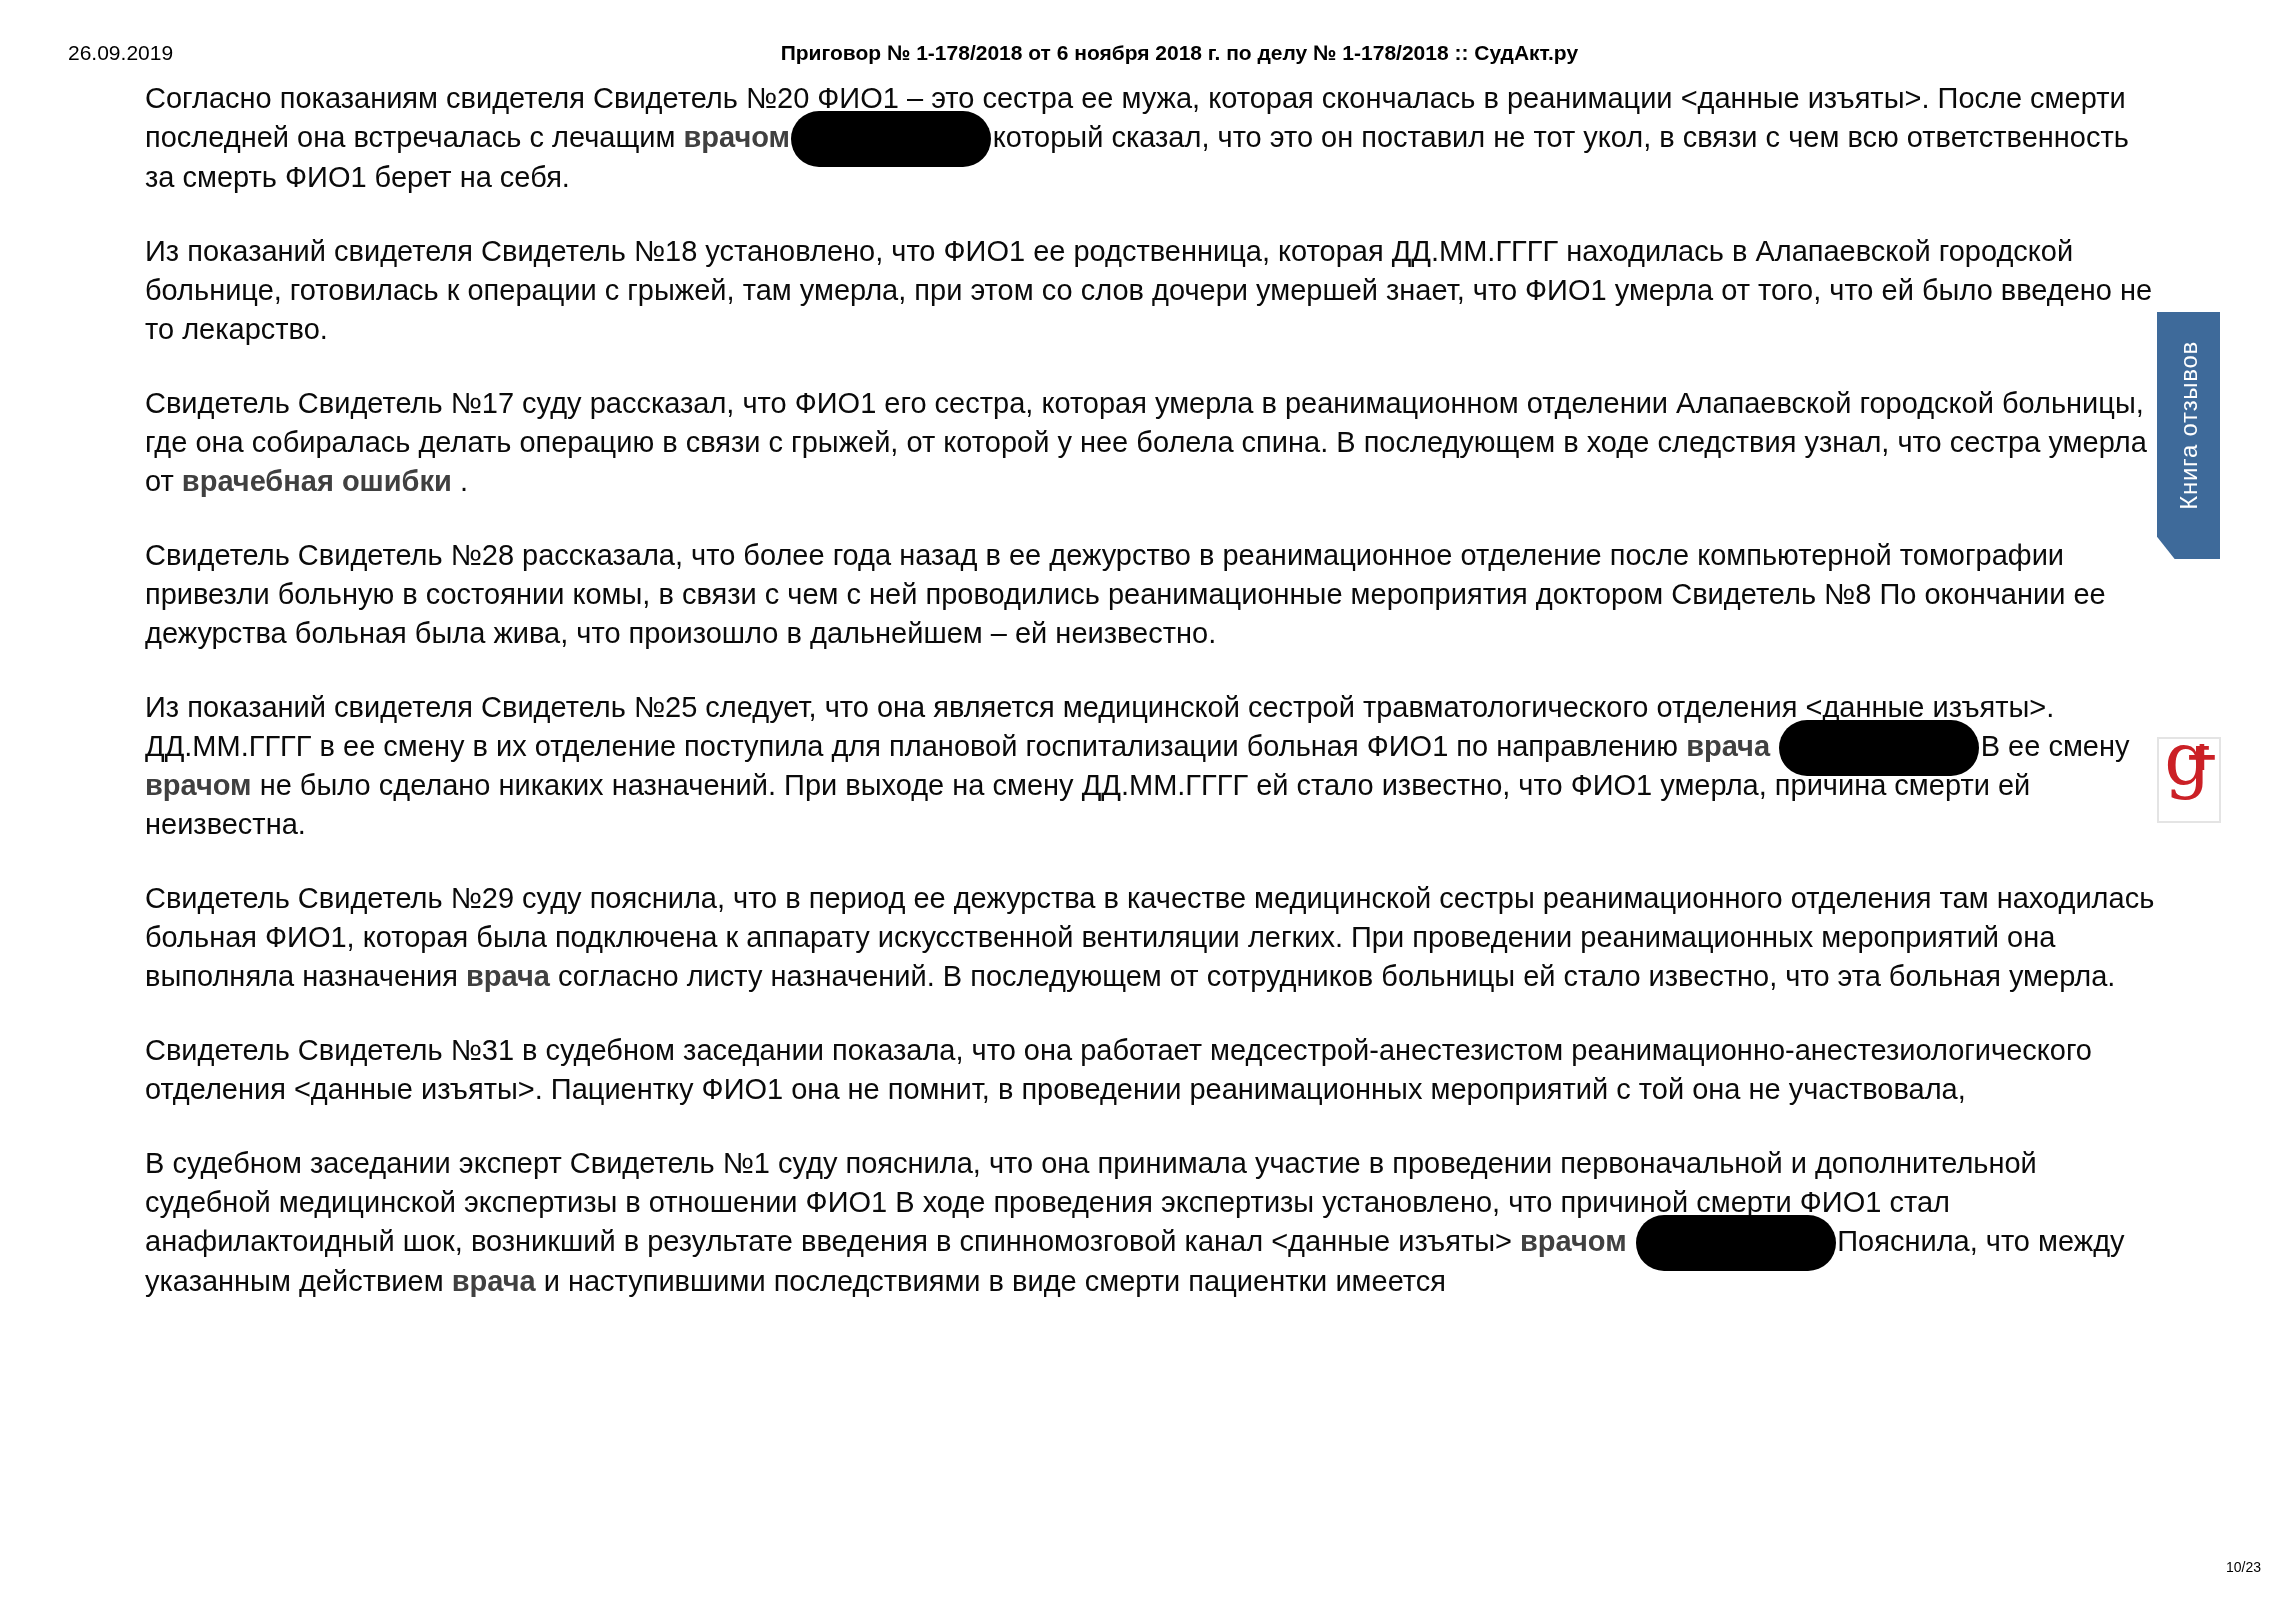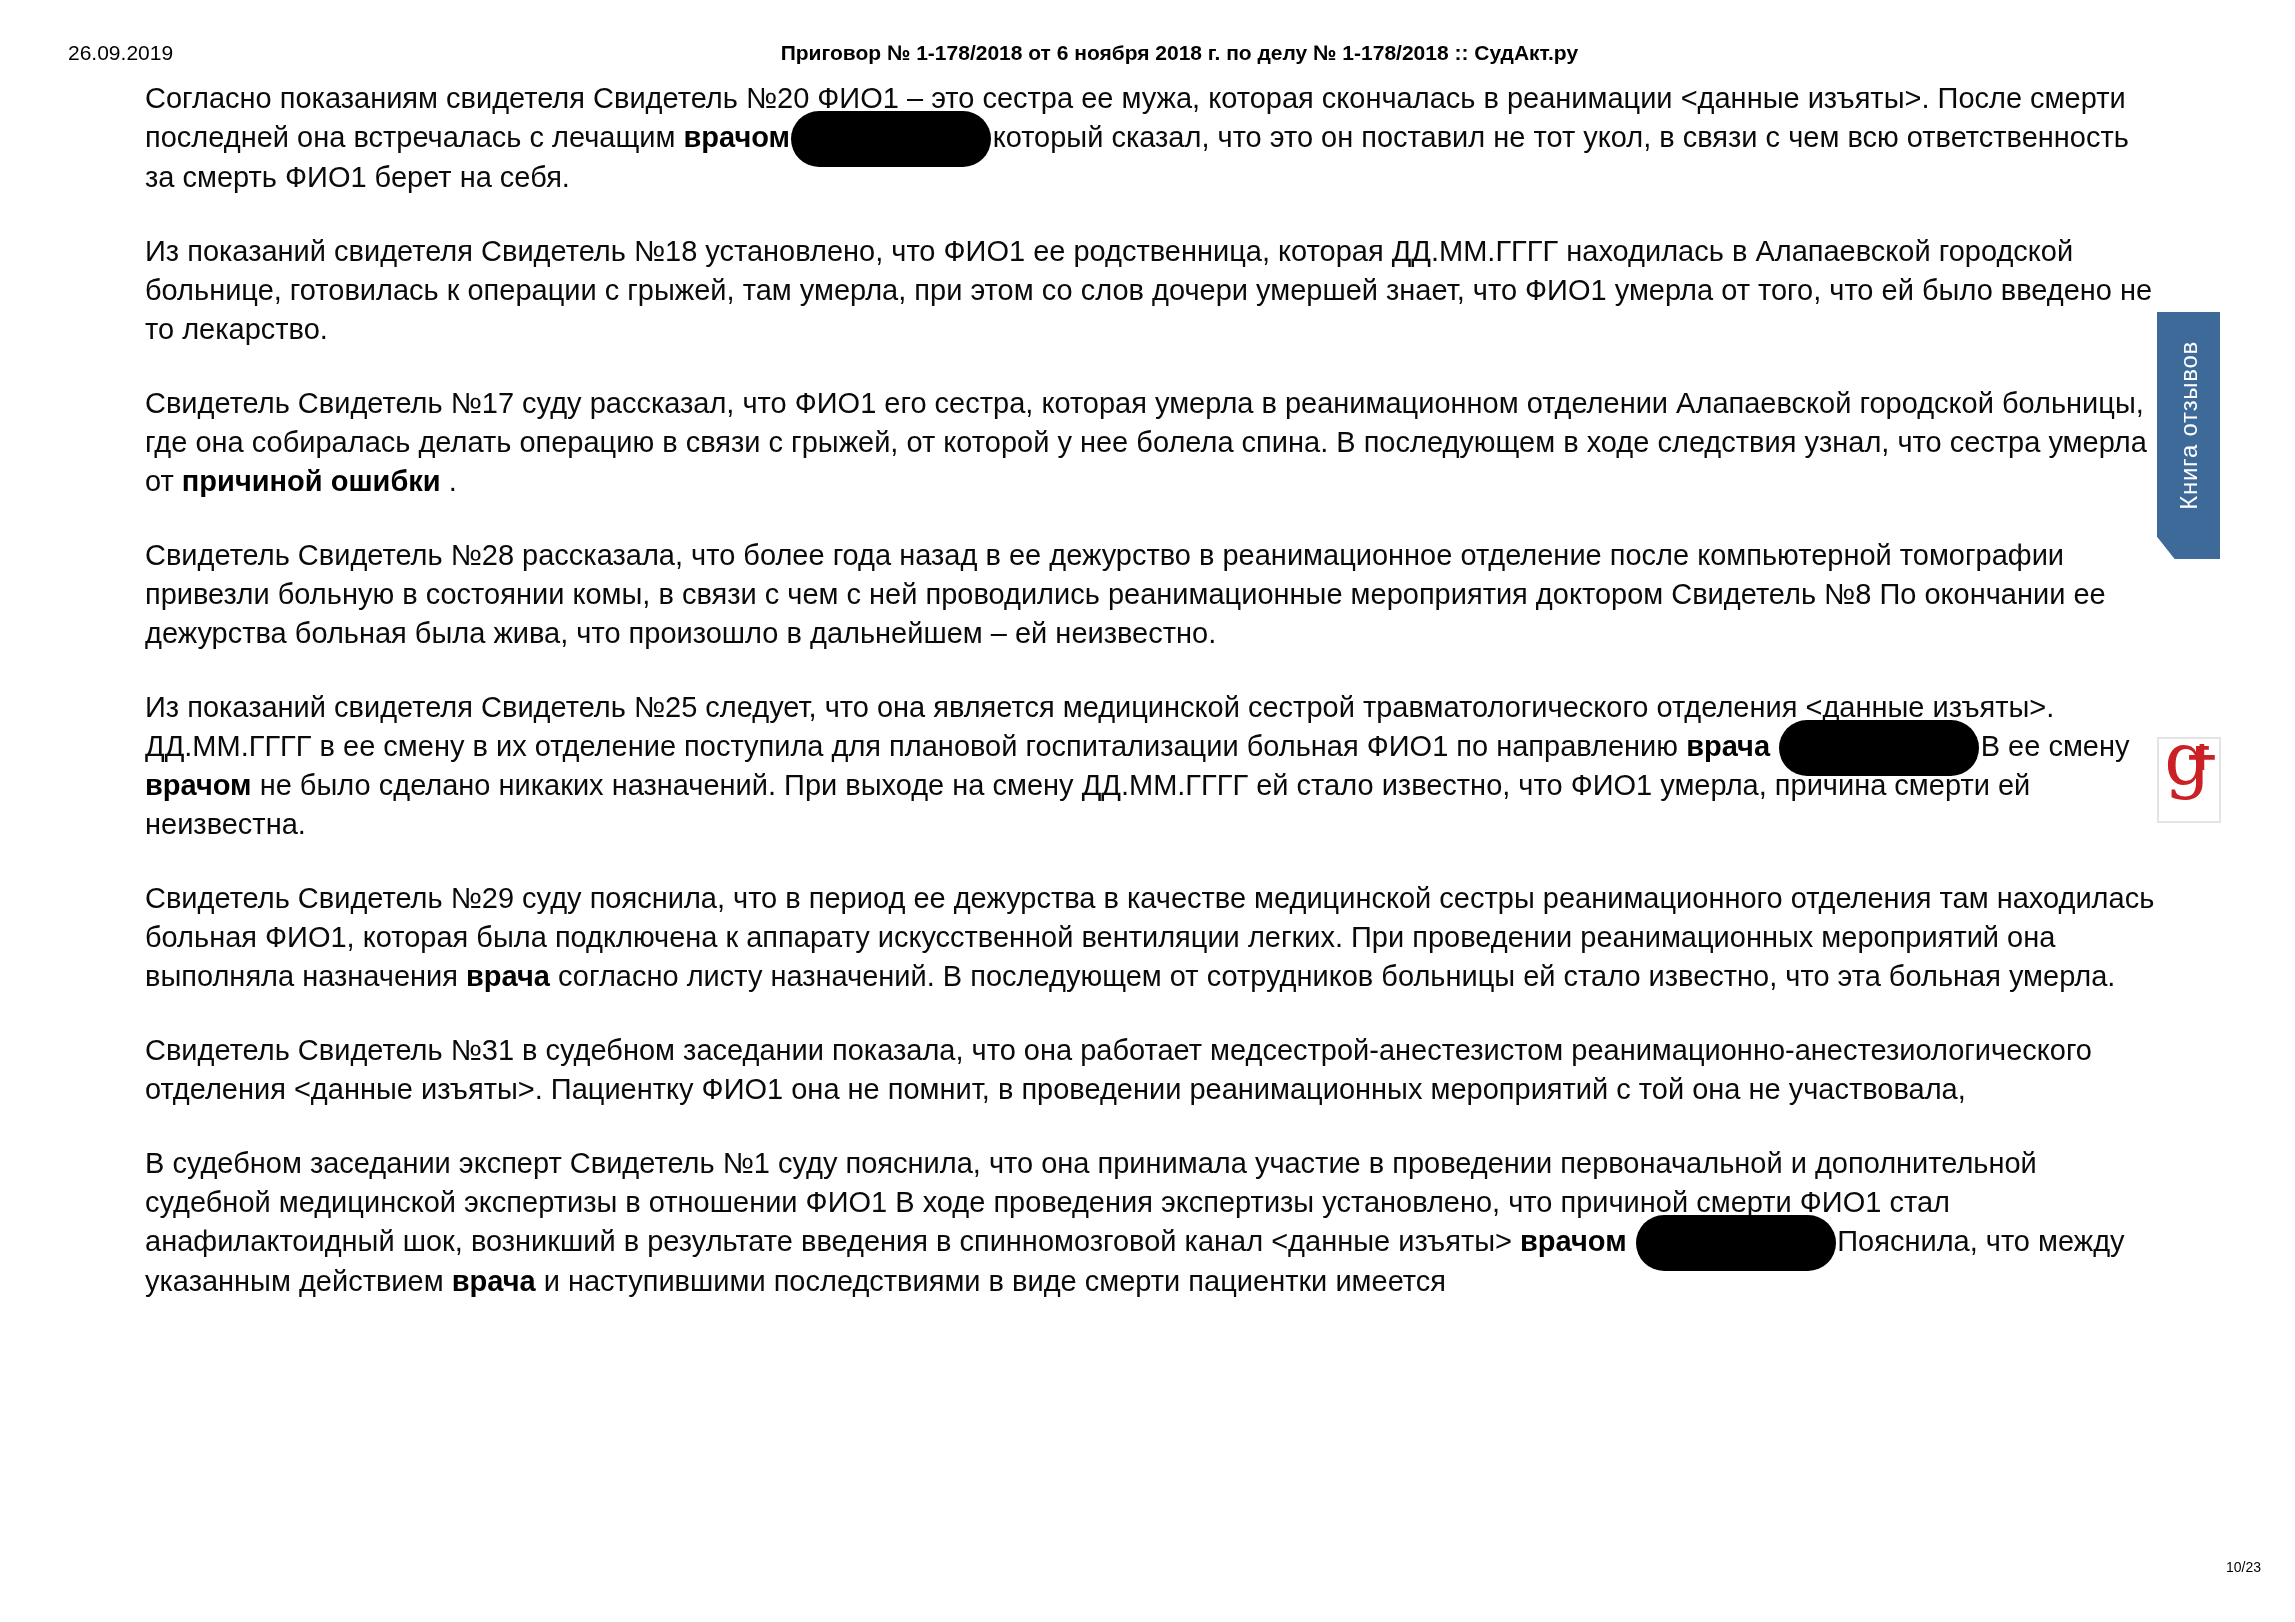--- a/index.html
+++ b/index.html
@@ -19,21 +19,21 @@
     position:absolute;left:50%;top:41px;transform:translateX(-46%);
     font-size:21px;color:#000;white-space:nowrap;font-weight:bold;
   }
   
   .doc-body{
     position:absolute;left:145px;top:79px;width:2010px;
     font-size:29px;line-height:39px;color:#0a0a0a;
     text-align:left;
   }
   .doc-body p{margin:0 0 35px 0;}
-  .term{font-weight:bold;color:#000000;}
+  .term{font-weight:bold;color:#404040;}
   .redact{
     display:inline-block;
     width:200px;height:56px;
     margin:-9.8px 1.3px;
     background:#000;
     border-radius:28px;
     vertical-align:middle;
   }
   
   .feedback-tab{
@@ -85,21 +85,21 @@
 <body>
 
 <div class="page">
 
   <span class="hdr-date">26.09.2019</span>
   <span class="hdr-title">Приговор № 1-178/2018 от 6 ноября 2018 г. по делу № 1-178/2018 :: СудАкт.ру</span>
 
   <div class="doc-body">
       <p><span>Согласно показаниям свидетеля Свидетель №20 ФИО1 – это сестра ее мужа, которая скончалась в реанимации &lt;данные изъяты&gt;. После смерти последней она встречалась с лечащим </span><span class="term">врачом</span><span class="redact"></span><span>который сказал, что это он поставил не тот укол, в связи с чем всю ответственность за смерть ФИО1 берет на себя.</span></p>
       <p><span>Из показаний свидетеля Свидетель №18 установлено, что ФИО1 ее родственница, которая ДД.ММ.ГГГГ находилась в Алапаевской городской больнице, готовилась к операции с грыжей, там умерла, при этом со слов дочери умершей знает, что ФИО1 умерла от того, что ей было введено не то лекарство.</span></p>
-      <p><span>Свидетель Свидетель №17 суду рассказал, что ФИО1 его сестра, которая умерла в реанимационном отделении Алапаевской городской больницы, где она собиралась делать операцию в связи с грыжей, от которой у нее болела спина. В последующем в ходе следствия узнал, что сестра умерла от </span><span class="term">причиной ошибки</span><span> .</span></p>
+      <p><span>Свидетель Свидетель №17 суду рассказал, что ФИО1 его сестра, которая умерла в реанимационном отделении Алапаевской городской больницы, где она собиралась делать операцию в связи с грыжей, от которой у нее болела спина. В последующем в ходе следствия узнал, что сестра умерла от </span><span class="term">врачебная ошибки</span><span> .</span></p>
       <p><span>Свидетель Свидетель №28 рассказала, что более года назад в ее дежурство в реанимационное отделение после компьютерной томографии привезли больную в состоянии комы, в связи с чем с ней проводились реанимационные мероприятия доктором Свидетель №8 По окончании ее дежурства больная была жива, что произошло в дальнейшем – ей неизвестно.</span></p>
       <p><span>Из показаний свидетеля Свидетель №25 следует, что она является медицинской сестрой травматологического отделения &lt;данные изъяты&gt;. ДД.ММ.ГГГГ в ее смену в их отделение поступила для плановой госпитализации больная ФИО1 по направлению </span><span class="term">врача</span><span> </span><span class="redact"></span><span>В ее смену </span><span class="term">врачом</span><span> не было сделано никаких назначений. При выходе на смену ДД.ММ.ГГГГ ей стало известно, что ФИО1 умерла, причина смерти ей неизвестна.</span></p>
       <p><span>Свидетель Свидетель №29 суду пояснила, что в период ее дежурства в качестве медицинской сестры реанимационного отделения там находилась больная ФИО1, которая была подключена к аппарату искусственной вентиляции легких. При проведении реанимационных мероприятий она выполняла назначения </span><span class="term">врача</span><span> согласно листу назначений. В последующем от сотрудников больницы ей стало известно, что эта больная умерла.</span></p>
       <p><span>Свидетель Свидетель №31 в судебном заседании показала, что она работает медсестрой-анестезистом реанимационно-анестезиологического отделения &lt;данные изъяты&gt;. Пациентку ФИО1 она не помнит, в проведении реанимационных мероприятий с той она не участвовала,</span></p>
       <p><span>В судебном заседании эксперт Свидетель №1 суду пояснила, что она принимала участие в проведении первоначальной и дополнительной судебной медицинской экспертизы в отношении ФИО1 В ходе проведения экспертизы установлено, что причиной смерти ФИО1 стал анафилактоидный шок, возникший в результате введения в спинномозговой канал &lt;данные изъяты&gt; </span><span class="term">врачом</span><span> </span><span class="redact"></span><span>Пояснила, что между указанным действием </span><span class="term">врача</span><span> и наступившими последствиями в виде смерти пациентки имеется</span></p>
     </div>
 
   <div class="feedback-tab">
     <span class="feedback-label">Книга отзывов</span>
   </div>

